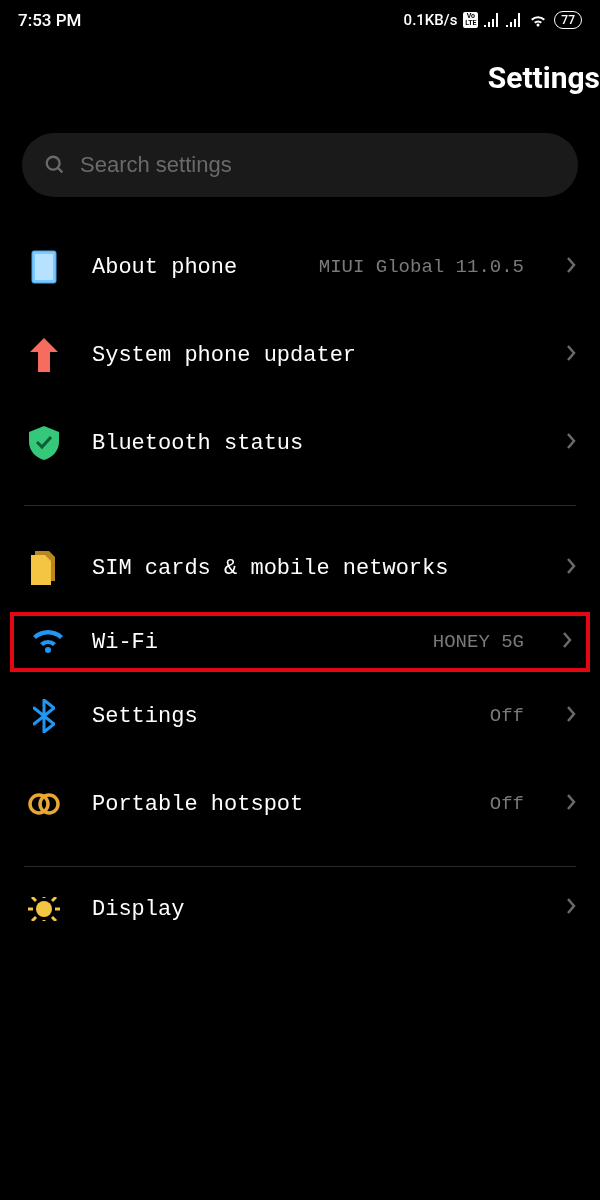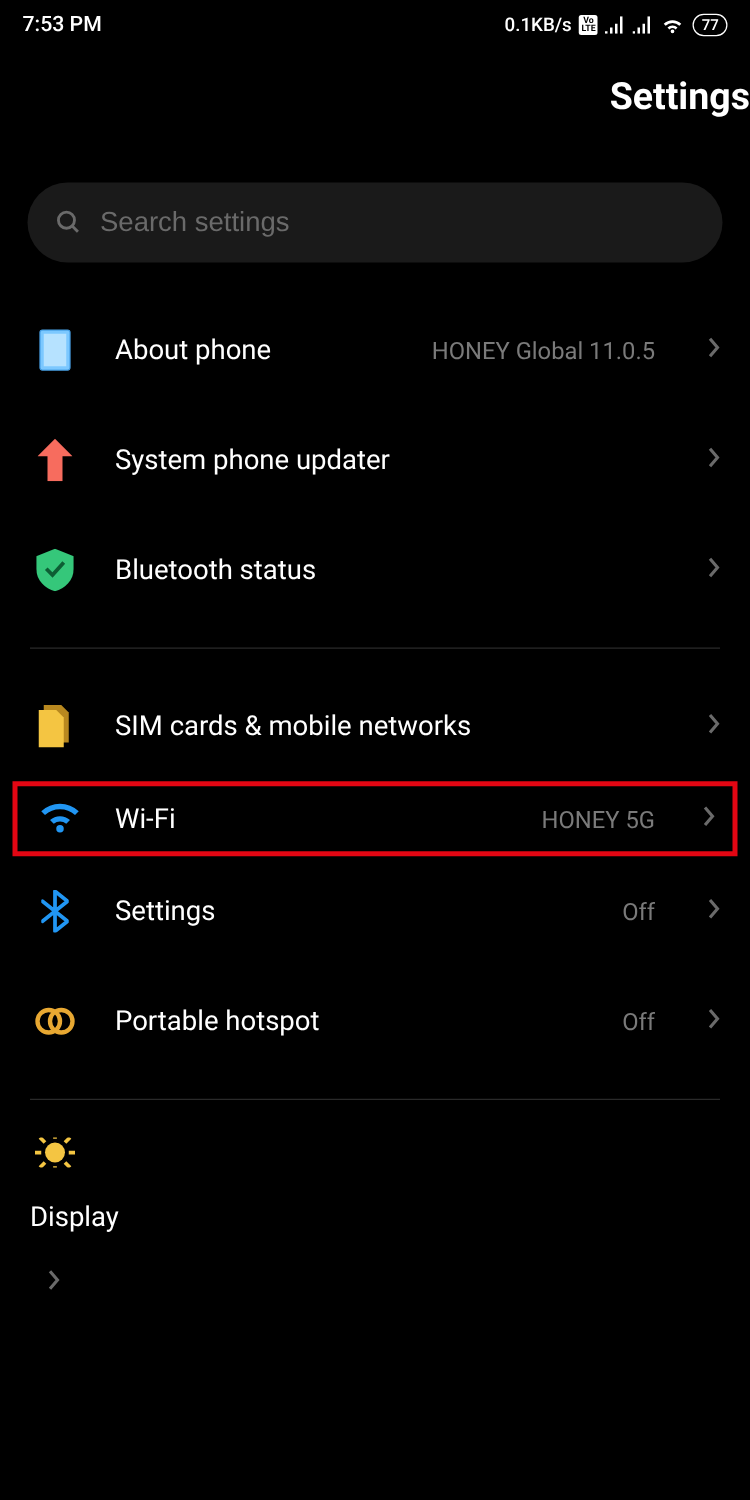--- a/index.html
+++ b/index.html
@@ -31,21 +31,21 @@
     display: flex;
     align-items: center;
   }
   .page-title {
     text-align: right;
     font-size: 30px;
     font-weight: 700;
     padding: 20px 0 38px;
   }
   .search {
-    margin: 13px 22px 26px;
+    margin: 0 22px 26px;
     background: #1a1a1a;
     border-radius: 40px;
     height: 64px;
     display: flex;
     align-items: center;
     padding: 0 22px;
     gap: 14px;
   }
   .search input {
     background: transparent;
@@ -56,20 +56,21 @@
     flex: 1;
   }
   .search input::placeholder { color: #6a6a6a; }
   .list { padding: 0 0 0 0; }
   .row {
     display: flex;
     align-items: center;
     padding: 0 24px;
     height: 88px;
     gap: 28px;
+    font-family: Liberation Mono, monospace;
   }
   .row.highlight {
     border: 4px solid #e30613;
     margin: 0 10px;
     padding: 0 14px;
     height: 60px;
     gap: 24px;
   }
   .icon-slot {
     width: 40px;
@@ -147,21 +148,21 @@
 <div class="list">
 
   <div class="row">
     <span class="icon-slot">
       <svg width="26" height="34" viewBox="0 0 26 34">
           <rect x="1" y="1" width="24" height="32" rx="2" fill="#7cc8ff" stroke="#4aa3e8" stroke-width="1"></rect>
           <rect x="4" y="4" width="18" height="26" fill="#b6e2ff"></rect>
         </svg>
     </span>
     <span class="label">About phone</span>
-    <span class="value">HONEY Global 11.0.5</span>
+    <span class="value">MIUI Global 11.0.5</span>
     <span class="chevron"><svg width="10" height="18" viewBox="0 0 10 18" fill="none" stroke="#6a6a6a" stroke-width="2.5">
           <path d="M2 2l6 7-6 7"></path>
         </svg></span>
   </div>
 
   <div class="row">
     <span class="icon-slot">
       <svg width="28" height="34" viewBox="0 0 28 34">
           <path fill="#f76c5e" d="M14 0 L28 14 L20 14 L20 34 L8 34 L8 14 L0 14 Z"></path>
         </svg>
@@ -237,21 +238,21 @@
     <span class="value">Off</span>
     <span class="chevron"><svg width="10" height="18" viewBox="0 0 10 18" fill="none" stroke="#6a6a6a" stroke-width="2.5">
           <path d="M2 2l6 7-6 7"></path>
         </svg></span>
   </div>
 
 
   <div class="divider"></div>
 
 
-  <div class="row" style="height:50px; align-items:flex-start; padding-top:12px;flex-direction:column;">
+  <div class="row" style="height:50px; align-items:flex-start; padding-top:12px;">
     <span class="icon-slot" style="height:24px; overflow:hidden;">
       <svg width="32" height="32" viewBox="0 0 32 32" fill="#f4c542">
           <circle cx="16" cy="16" r="8"></circle>
           <g stroke="#f4c542" stroke-width="3">
             <line x1="16" y1="0" x2="16" y2="5"></line>
             <line x1="16" y1="27" x2="16" y2="32"></line>
             <line x1="0" y1="16" x2="5" y2="16"></line>
             <line x1="27" y1="16" x2="32" y2="16"></line>
             <line x1="4" y1="4" x2="8" y2="8"></line>
             <line x1="24" y1="24" x2="28" y2="28"></line>

